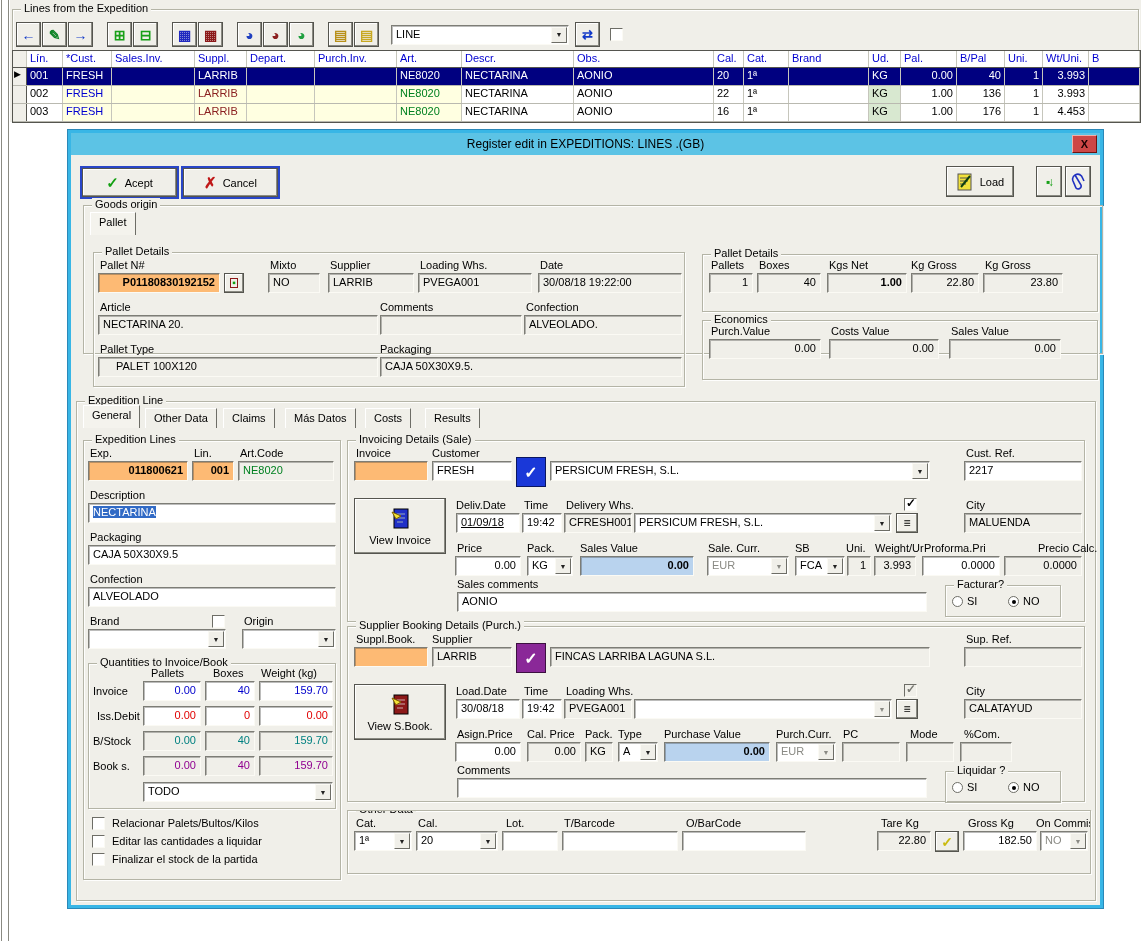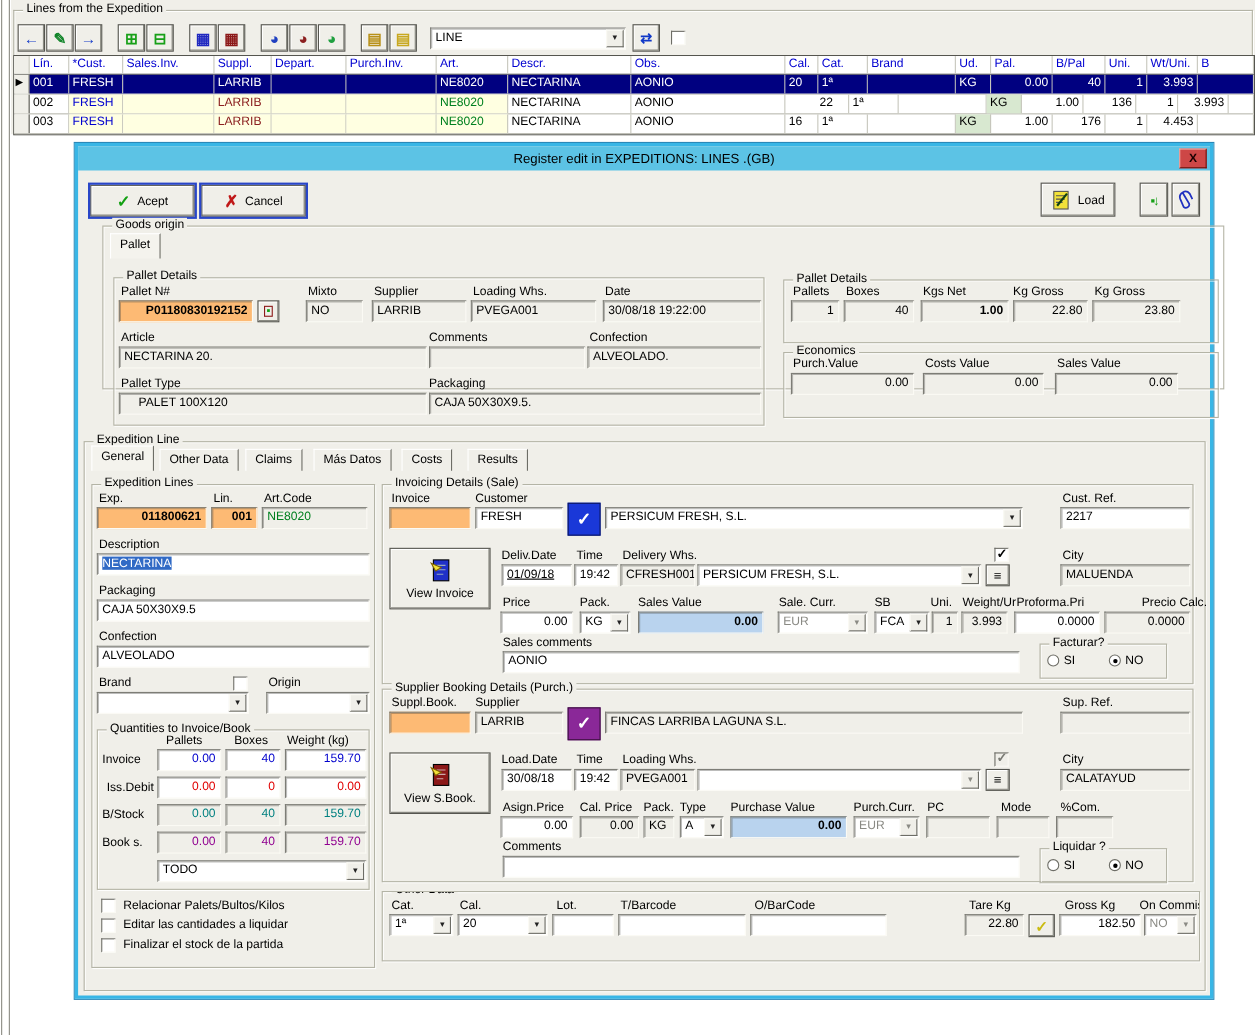--- a/index.html
+++ b/index.html
@@ -143,21 +143,21 @@
       <div class="gcell mk"></div>
       <div class="gcell" style="flex: 0 0 36px;">002</div>
       <div class="gcell" style="flex: 0 0 49px; color: rgb(0, 0, 208); background: rgb(255, 255, 225);">FRESH</div>
       <div class="gcell" style="flex: 0 0 83px; background: rgb(255, 255, 225);"></div>
       <div class="gcell" style="flex: 0 0 52px; color: rgb(139, 32, 32); background: rgb(255, 255, 225);">LARRIB</div>
       <div class="gcell" style="flex: 0 0 68px; background: rgb(255, 255, 225);"></div>
       <div class="gcell" style="flex: 0 0 82px; background: rgb(255, 255, 225);"></div>
       <div class="gcell" style="flex: 0 0 65px; color: rgb(0, 128, 32); background: rgb(255, 255, 225);">NE8020</div>
       <div class="gcell" style="flex: 0 0 112px;">NECTARINA</div>
       <div class="gcell" style="flex: 0 0 140px;">AONIO</div>
-      <div class="gcell" style="flex: 0 0 30px; margin-left: 28px;">22</div>
+      <div class="gcell" style="flex: 0 0 30px;">22</div>
       <div class="gcell" style="flex: 0 0 45px;">1ª</div>
       <div class="gcell" style="flex: 0 0 80px;"></div>
       <div class="gcell" style="flex: 0 0 32px; background: rgb(216, 232, 208);">KG</div>
       <div class="gcell" style="flex: 0 0 56px; text-align: right;">1.00</div>
       <div class="gcell" style="flex: 0 0 48px; text-align: right;">136</div>
       <div class="gcell" style="flex: 0 0 38px; text-align: right;">1</div>
       <div class="gcell" style="flex: 0 0 46px; text-align: right;">3.993</div>
       <div class="gcell" style="flex: 1 1 auto;"></div>
     </div>
     <div class="grow">
@@ -214,21 +214,21 @@
     </div>
     <div class="btn" style="left:965px;top:11px;width:26px;height:31px;">
       <span style="color:#18a018;font-weight:bold;font-size:12px;letter-spacing:-2px;">▪↓</span>
     </div>
     <div class="btn" style="left:994px;top:11px;width:26px;height:31px;">
       <svg width="16" height="20" viewBox="0 0 16 20">
           <path d="M5 3 L11 13 a3 3 0 0 1 -5 3 L3 9 a5 5 0 0 1 8.5 -5 L14 9" fill="none" stroke="#2030c0" stroke-width="1.6"></path>
         </svg>
     </div>
 
-    <div class="gb" style="left:22px;top:50px;width:1020px;height:149px;">
+    <div class="gb" style="left:12px;top:50px;width:1020px;height:149px;">
       <span class="cap">Goods origin</span>
       <div class="tab on" style="left:6px;top:6px;">
         <span>Pallet</span>
       </div>
 
       <div class="gb" style="left:9px;top:46px;width:592px;height:135px;">
         <span class="cap">Pallet Details</span>
         <span class="lbl" style="left:6px;top:6px;">Pallet N#</span>
         <span class="lbl" style="left:176px;top:6px;">Mixto</span>
         <span class="lbl" style="left:236px;top:6px;">Supplier</span>

